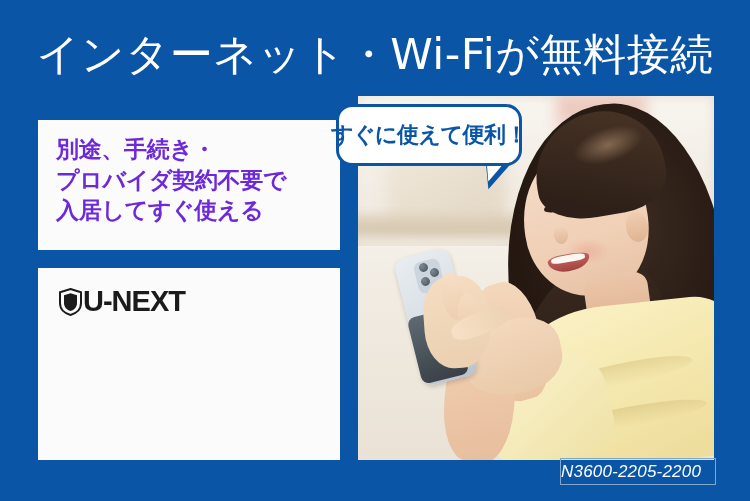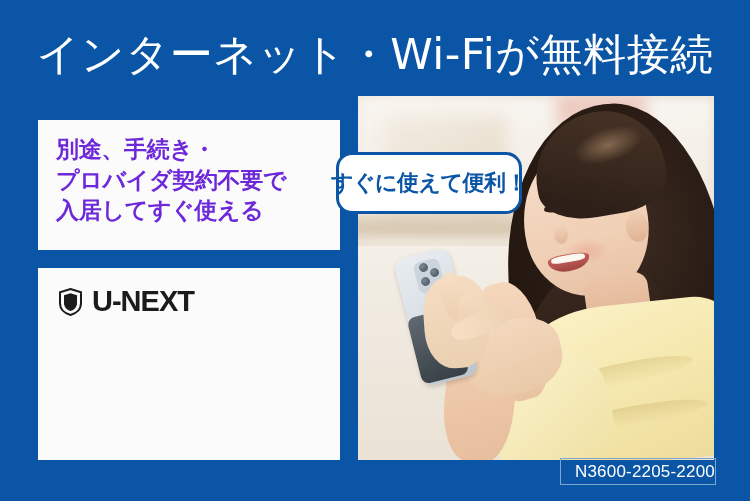--- a/index.html
+++ b/index.html
@@ -42,21 +42,21 @@
     font-size:23px;
     font-weight:700;
     line-height:1.33;
     letter-spacing:-0.3px;
     font-family:"DejaVu Sans","Liberation Sans",sans-serif;
     white-space:pre-line;
   }
 
   
   .unext-row{
-    display:flex;align-items:center;gap:9px;
+    display:flex;align-items:center;gap:0;
     margin:5px 0 12px 2px;
   }
   .unext-shield{width:25px;height:28px;display:block;}
   .unext-word{
     color:#1b1b1b;
     font-size:29px;
     font-weight:700;
     letter-spacing:-1px;
     font-family:"Liberation Sans","DejaVu Sans",sans-serif;
     line-height:1;
@@ -261,21 +261,21 @@
     position:absolute;left:56px;top:216px;width:48px;height:68px;
     background:linear-gradient(170deg,#555f68,#2c3339);
     border-radius:8px;transform:rotate(-14deg);opacity:.92;
   }
 
   
   .bubble{
     position:absolute;left:336px;top:104px;width:186px;height:62px;
     background:#ffffff;border:3px solid #0a55a5;border-radius:16px;
     box-sizing:border-box;
-    display:flex;align-items:center;justify-content:center;margin-top:48px;
+    display:flex;align-items:center;justify-content:center;
   }
   .bubble-text{
     color:#0a55a5;font-size:22px;font-weight:700;letter-spacing:-0.5px;
     font-family:"DejaVu Sans","Liberation Sans",sans-serif;white-space:nowrap;
   }
   .bubble-tail{
     position:absolute;left:480px;top:160px;width:0;height:0;
     border-left:13px solid transparent;
     border-right:13px solid transparent;
     border-top:30px solid #0a55a5;
@@ -286,21 +286,21 @@
     border-left:10px solid transparent;
     border-right:10px solid transparent;
     border-top:24px solid #ffffff;
     transform:rotate(18deg);
   }
 
   
   .idbox{
     position:absolute;left:560px;top:458px;width:156px;height:27px;
     border:1px solid #7ea6cf;box-sizing:border-box;
-    display:flex;align-items:center;justify-content:flex-end;
+    display:flex;align-items:center;justify-content:flex-start;font-style:italic;
   }
   .idbox span{
     color:#ffffff;font-size:17px;letter-spacing:0.2px;
     font-family:"Liberation Sans","DejaVu Sans",sans-serif;
   }
 </style>
 </head>
 <body>
 
 <div class="banner">

